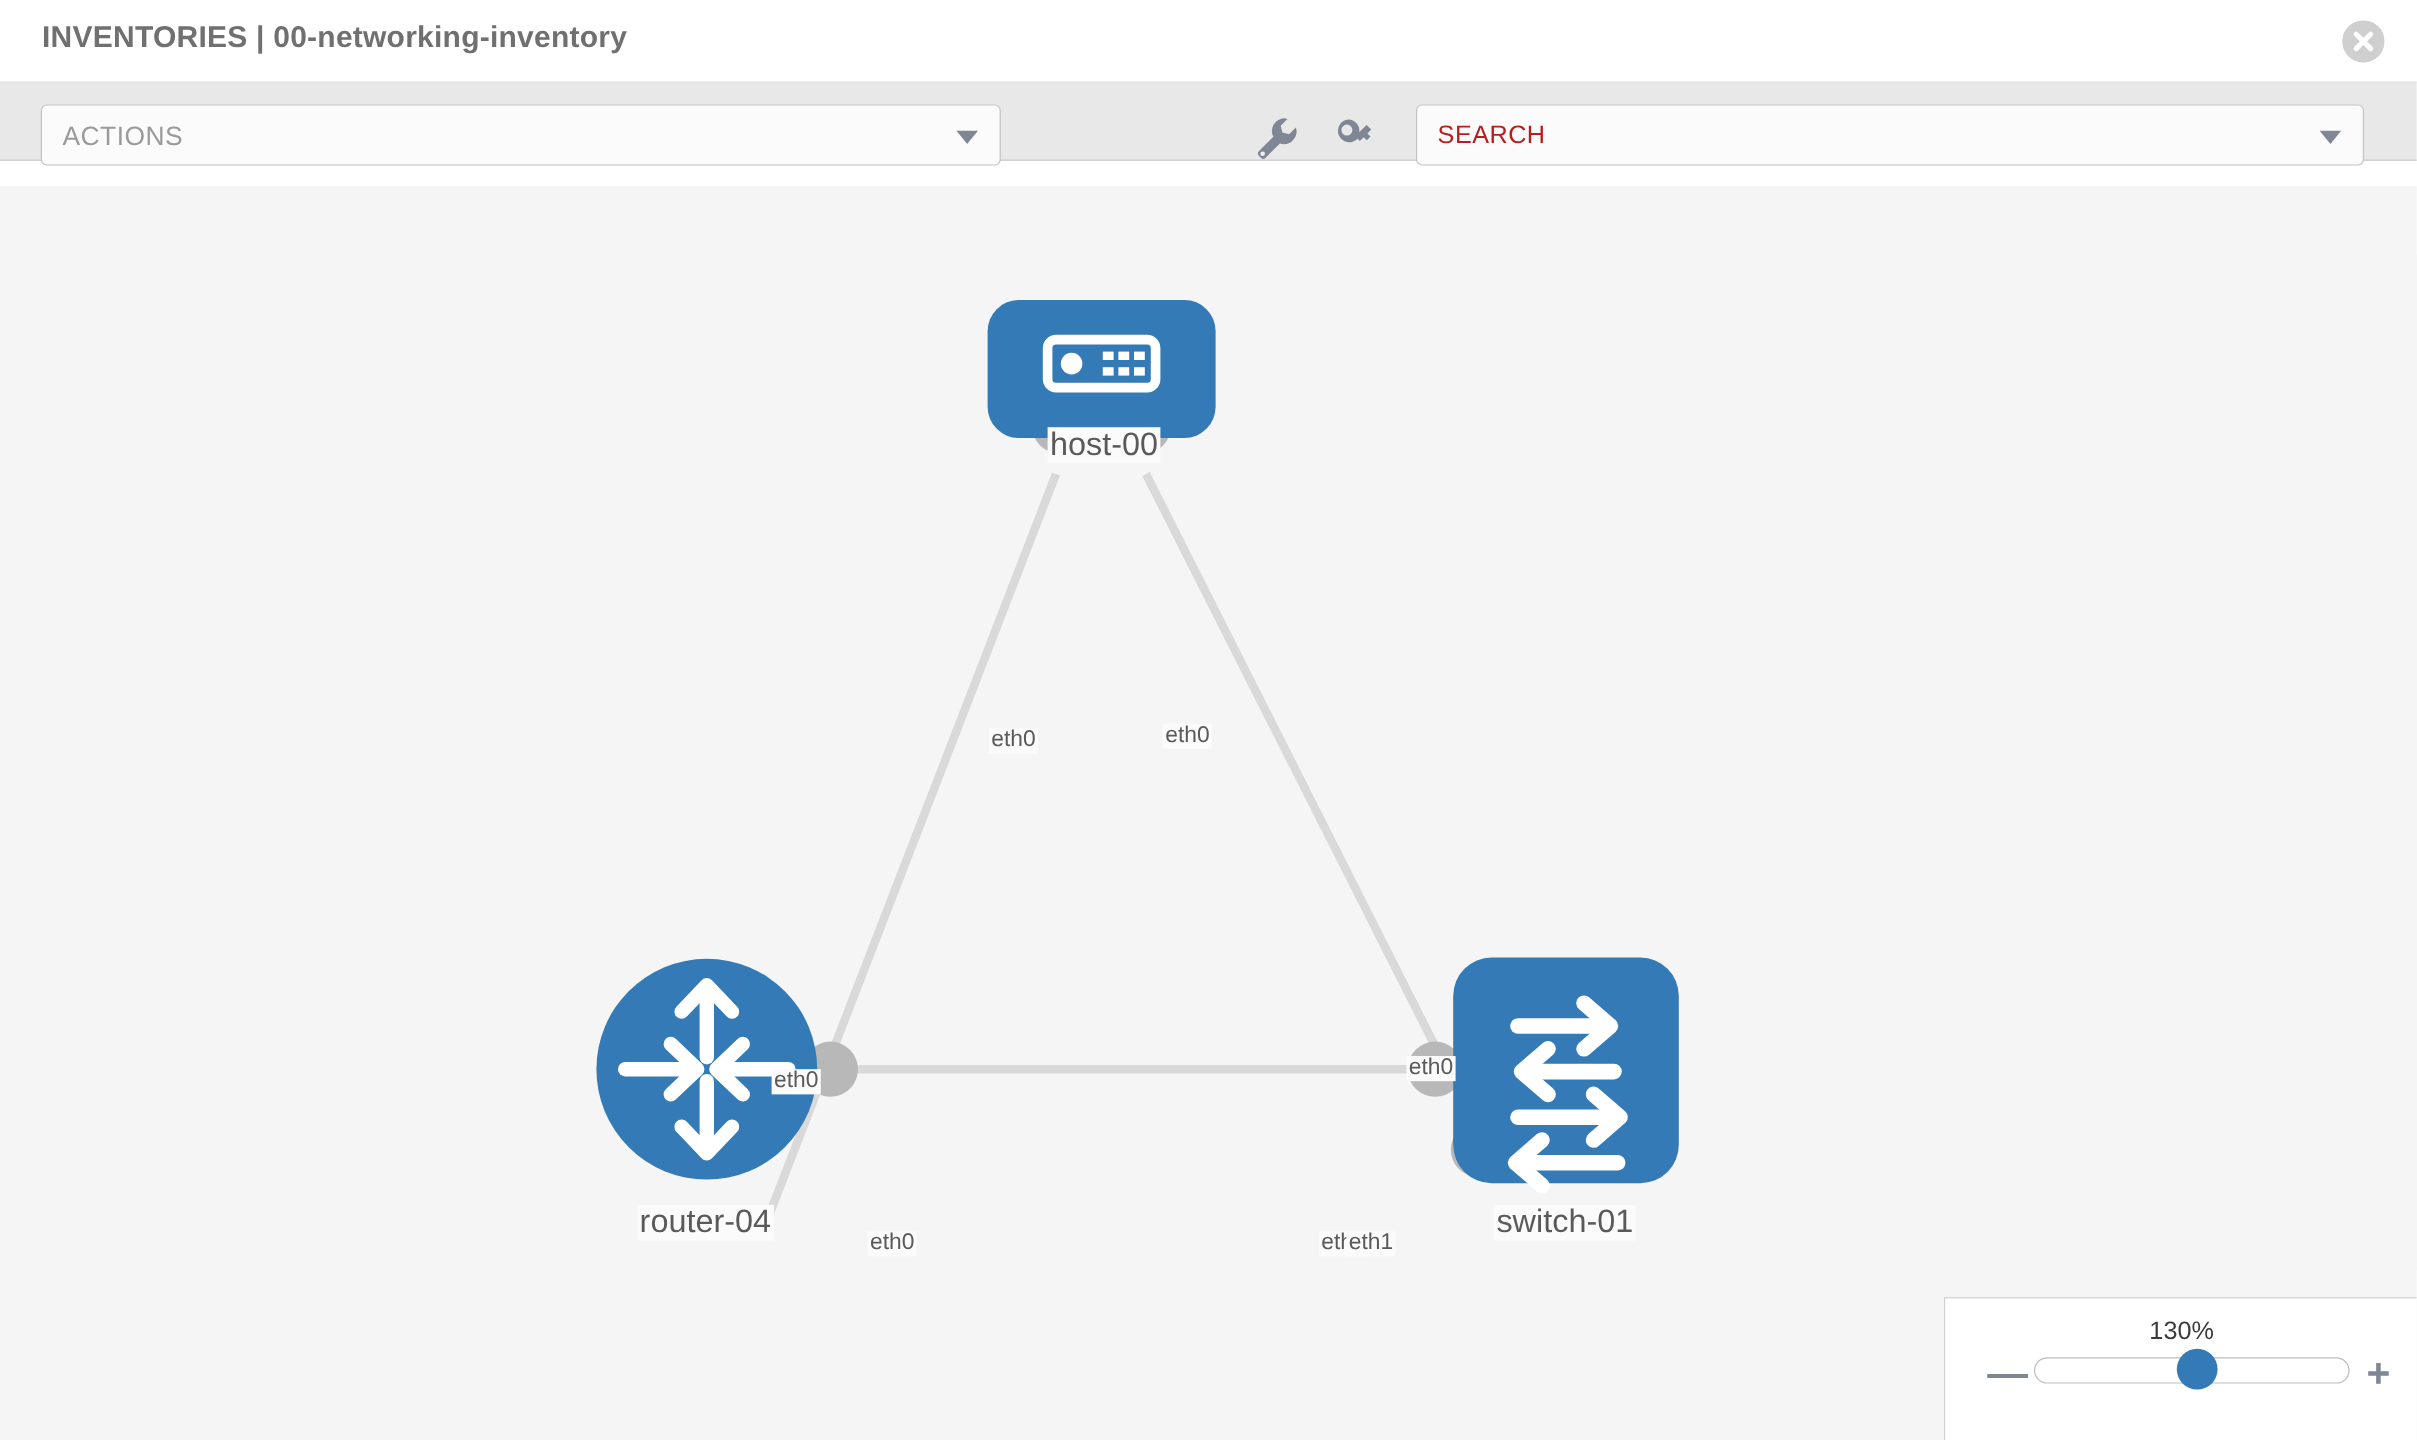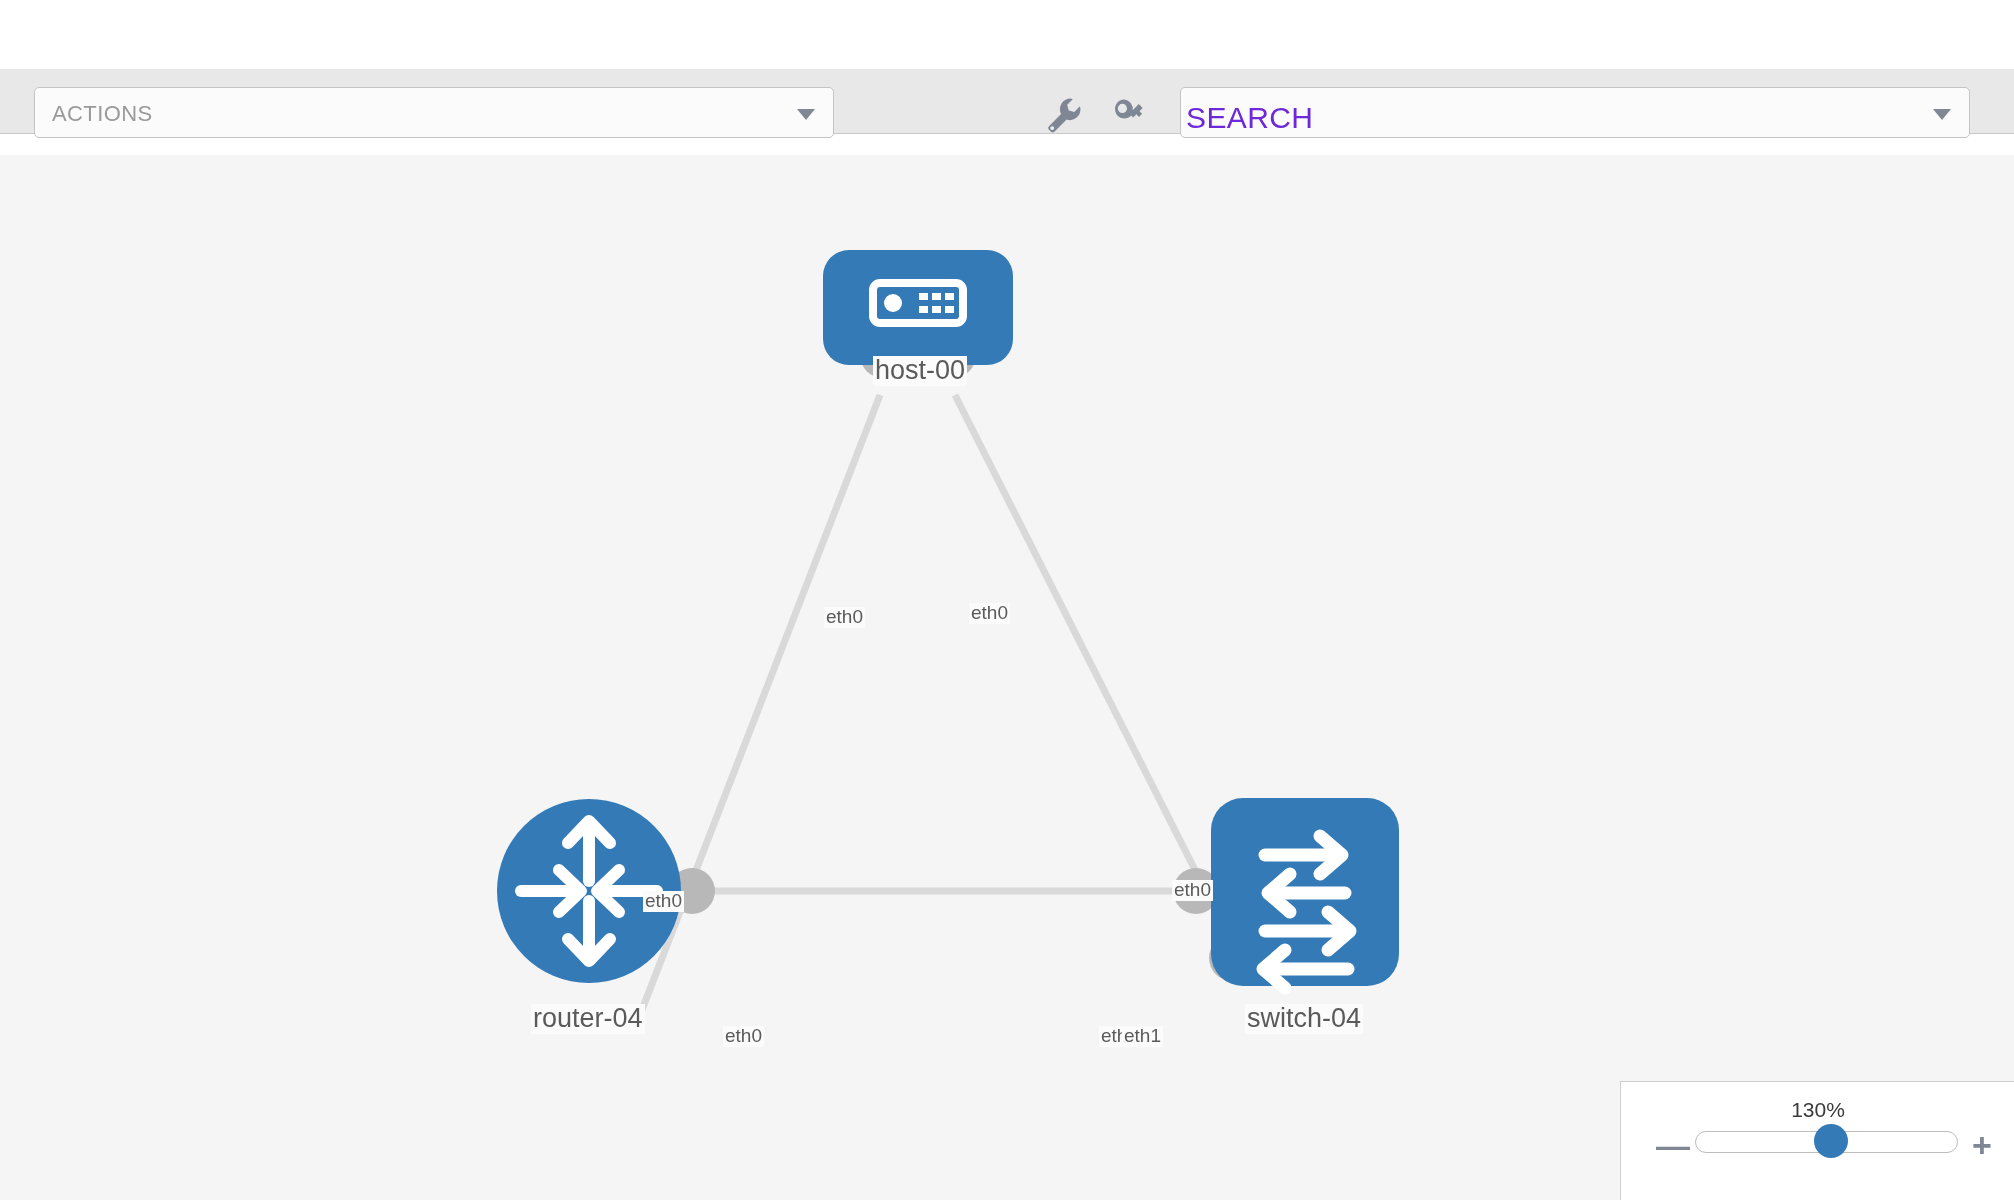--- a/index.html
+++ b/index.html
@@ -108,24 +108,24 @@
     width: 790px;
     height: 51px;
     background: #fbfbfb;
     border: 1px solid #c4c4c4;
     border-radius: 5px;
     box-sizing: border-box;
     cursor: text;
   }
   .search-box .label {
     position: absolute;
-    left: 5px;
+    left: 17px;
     top: 13px;
-    font-size: 30px;
-    color: #6d28d9;
+    font-size: 21px;
+    color: #b91c1c;
     letter-spacing: 0.4px;
   }
 
   
   .canvas {
     position: absolute;
     top: 155px; left: 0;
     width: 2014px;
     height: 1045px;
     background: #f5f5f5;
@@ -208,20 +208,29 @@
     border-radius: 50%;
     background: #337ab7;
     cursor: grab;
   }
 </style>
 </head>
 <body>
 
 <div id="app">
 
+  <div class="header">
+    <div class="header-title">INVENTORIES | 00-networking-inventory</div>
+    <div class="close-btn">
+      <svg width="35" height="35" viewBox="0 0 35 35">
+        <circle cx="17.5" cy="17.5" r="17.5" fill="#cfcfcf"></circle>
+        <path d="M11.5 11.5 L23.5 23.5 M23.5 11.5 L11.5 23.5" stroke="#ffffff" stroke-width="4.2" stroke-linecap="round"></path>
+      </svg>
+    </div>
+  </div>
 
   <div class="toolbar">
 
     <div class="actions-select">
       <span class="label">ACTIONS</span>
       <span class="caret"></span>
     </div>
 
     <div class="tool-icon wrench">
       <svg width="40" height="40" viewBox="0 0 40 40">
@@ -310,21 +319,21 @@
           <polyline points="1328,757 1350,776 1328,795"></polyline>
 
           <line x1="1348" y1="814" x2="1265" y2="814"></line>
           <polyline points="1285,795 1263,814 1285,833"></polyline>
         </g>
       </g>
     </svg>
 
     <div class="node-label" style="left:873px; top:201px;">host-00</div>
     <div class="node-label" style="left:531px; top:849px;">router-04</div>
-    <div class="node-label" style="left:1245px; top:849px;">switch-04</div>
+    <div class="node-label" style="left:1245px; top:849px;">switch-01</div>
 
     <div class="iface-label" style="left:824px; top:452px;">eth0</div>
     <div class="iface-label" style="left:969px; top:448px;">eth0</div>
     <div class="iface-label" style="left:643px; top:736px;">eth0</div>
     <div class="iface-label" style="left:1172px; top:725px;">eth0</div>
     <div class="iface-label" style="left:723px; top:871px;">eth0</div>
     <div class="iface-label" style="left:1099px; top:871px;">eth0</div>
     <div class="iface-label" style="left:1122px; top:871px;">eth1</div>
 
   </div>

